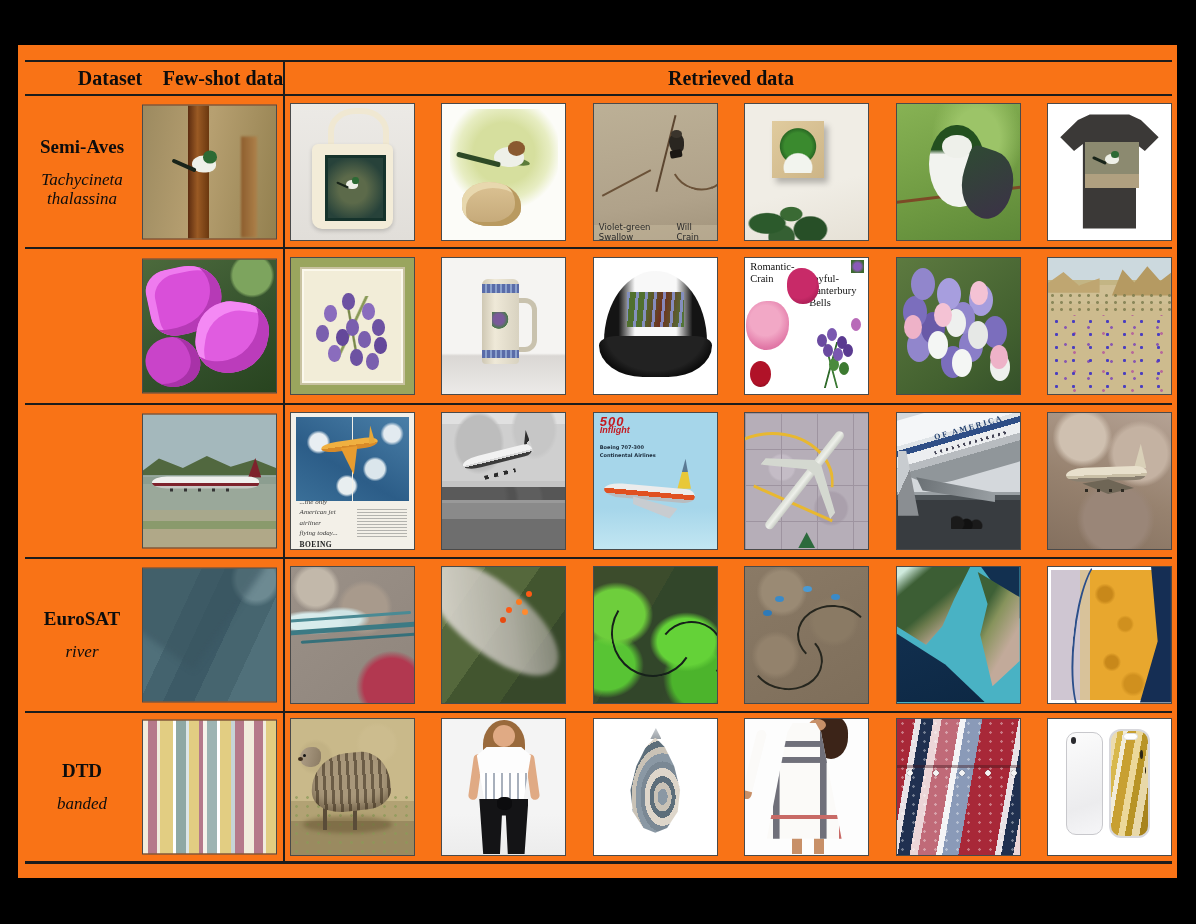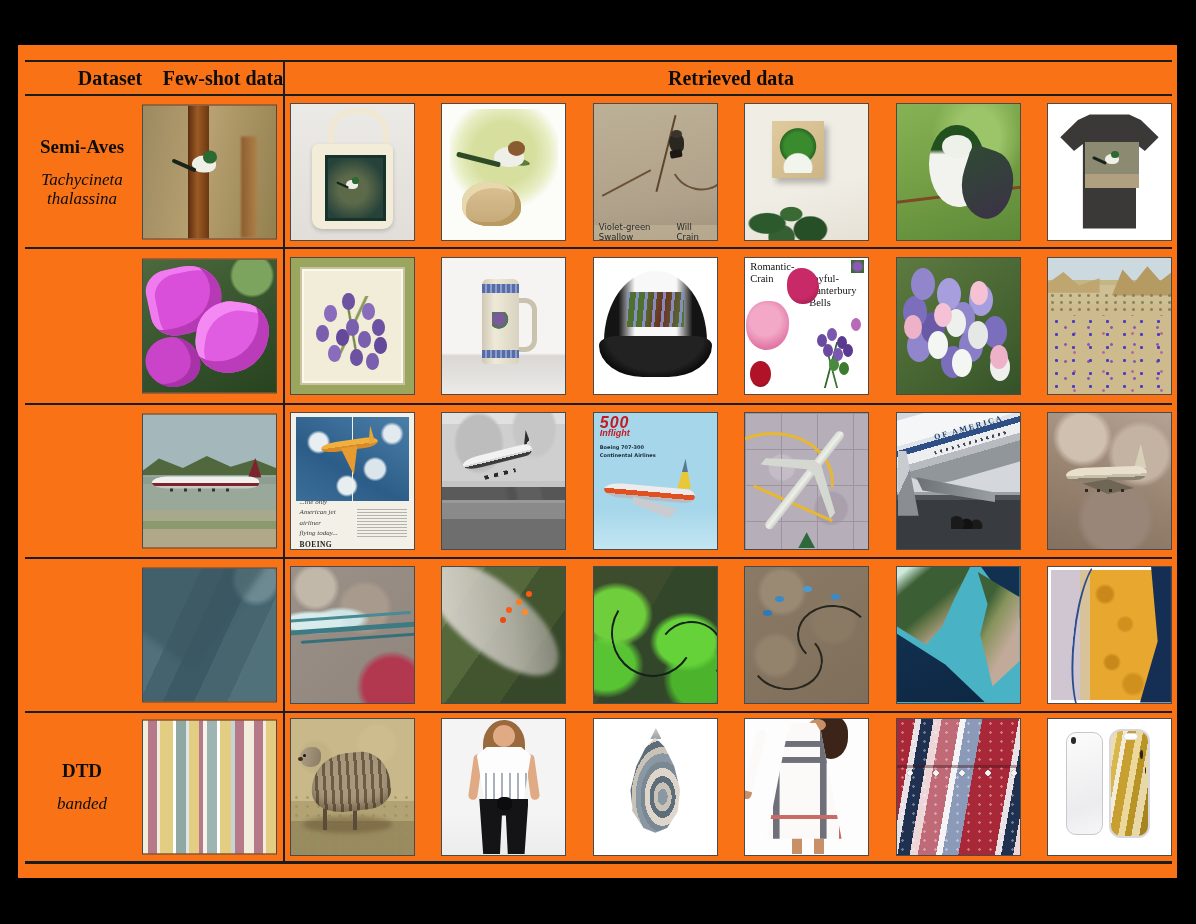--- a/index.html
+++ b/index.html
@@ -153,21 +153,21 @@
   .a-r32 .tr{left:0;top:55%;width:100%;height:9%;background:
     radial-gradient(circle at 10% 100%,#5a5a5a 0 45%,rgba(0,0,0,0) 50%),
     radial-gradient(circle at 32% 100%,#525252 0 40%,rgba(0,0,0,0) 45%),
     radial-gradient(circle at 56% 100%,#5e5e5e 0 42%,rgba(0,0,0,0) 47%),
     radial-gradient(circle at 82% 100%,#565656 0 45%,rgba(0,0,0,0) 50%)}
   .a-r32 .fus{left:16%;top:28%;width:58%;height:9%;background:linear-gradient(180deg,#f2f2f2 0 55%,#d8d8d8 55% 70%,#3c3c3c 70%);border-radius:40px 20px 20px 40px/14px;transform:rotate(-14deg)}
   .a-r32 .tl{left:64%;top:13%;width:9%;height:17%;background:linear-gradient(135deg,#2e2e2e 0 55%,#cfcfcf 55%);clip-path:polygon(60% 0,100% 100%,0 100%);transform:rotate(-10deg)}
   .a-r32 .gr{left:34%;top:44%;width:26%;height:4px;background:repeating-linear-gradient(90deg,#2a2a2a 0 4px,rgba(0,0,0,0) 4px 10px);transform:rotate(-14deg)}
   .a-r33{background:linear-gradient(180deg,#a6d6ea 0 70%,#c2e6f2)}
   .a-r33 .lg{position:absolute;left:6px;top:3px;color:#c41a20;font-family:"Liberation Sans",sans-serif;font-style:italic;font-weight:bold;line-height:.9}
-  .a-r33 .lg .l1{display:block;font-size:16px;letter-spacing:1px}
+  .a-r33 .lg .l1{display:block;font-size:13px;letter-spacing:1px}
   .a-r33 .lg .l2{display:block;font-size:9px;margin-top:-1px}
   .a-r33 .sub{position:absolute;left:6px;top:30px;font:bold 5px "DejaVu Sans",sans-serif;color:#1a2a3a;line-height:1.7}
   .a-r33 .fus{left:8%;top:54%;width:74%;height:10%;background:linear-gradient(180deg,#ececec 0 40%,#e05020 40% 75%,#b8bcc0 75%);border-radius:40px 20px 26px 40px/16px;transform:rotate(5deg)}
   .a-r33 .tl{left:68%;top:34%;width:11%;height:22%;background:linear-gradient(180deg,#5a7a94 0 45%,#e8c838 45%);clip-path:polygon(60% 0,100% 100%,0 100%)}
   .a-r33 .wg{left:32%;top:60%;width:36%;height:18%;background:#c8ccd0;clip-path:polygon(0 10%,100% 60%,82% 100%,0 40%)}
   .a-r34{background-color:#b6aeb8;background-image:
     linear-gradient(#9e94a0 1.5px,rgba(0,0,0,0) 1.5px),
     linear-gradient(90deg,#9e94a0 1.5px,rgba(0,0,0,0) 1.5px),
     radial-gradient(circle at 30% 40%,#c4bcc6 0 10%,rgba(0,0,0,0) 12%),
     radial-gradient(circle at 70% 70%,#aaa0ac 0 12%,rgba(0,0,0,0) 14%);
@@ -497,20 +497,24 @@
       <div class="img a-r36" title="Military 707 on approach against storm clouds">
         <i class="tl"></i>
           <i class="fus"></i>
           <i class="wg"></i>
           <i class="gr"></i>
       </div>
     </div>
   </div>
 
   <div class="row" style="top:513px;height:153px">
+    <div class="lab">
+      <div class="ds">EuroSAT</div>
+      <div class="cl">river</div>
+    </div>
     <div class="fs">
       <div class="img a-r40" title="Low-resolution satellite tile of a river">
         <i class="sh"></i>
       </div>
     </div>
     <div class="ret">
       <div class="img a-r41" title="Satellite image of a braided river with a red field">
         <i class="b1"></i>
           <i class="rv"></i>
       </div>

